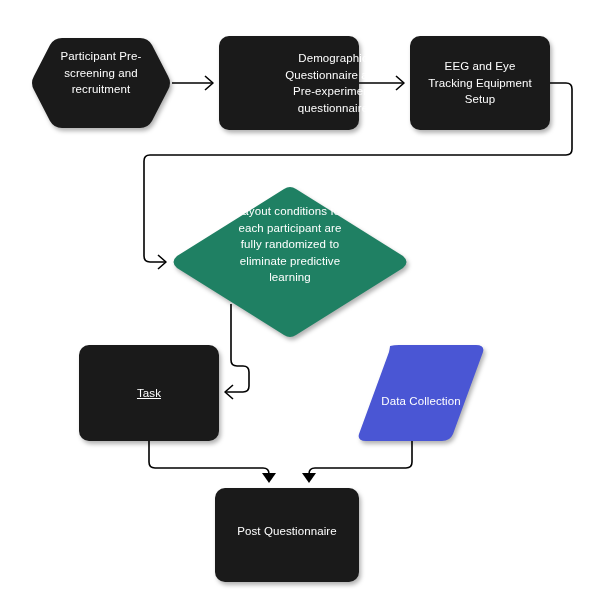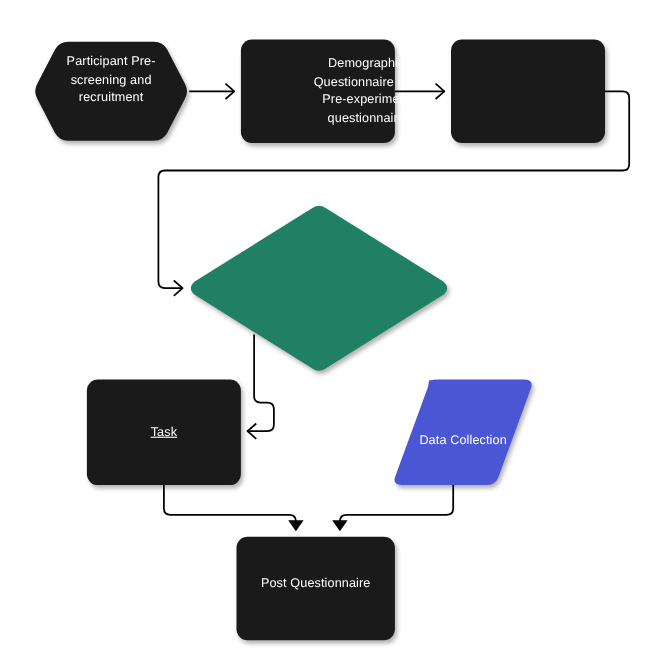--- a/index.html
+++ b/index.html
@@ -112,21 +112,29 @@
 
   <div class="node-label" style="left:30px; top:38px; width:142px; height:70px;">Participant Pre-
 screening and
 recruitment</div>
 
   <div class="node-label" style="left:219px; top:36px; width:140px; height:94px;padding-left:44px;">Demographic
 Questionnaire and
 Pre-experiment
 questionnaire</div>
 
+  <div class="node-label" style="left:410px; top:36px; width:140px; height:94px;">EEG and Eye
+Tracking Equipment
+Setup</div>
 
+  <div class="node-label" style="left:202px; top:203px; width:176px; height:116px; align-items:flex-start;">Layout conditions for
+each participant are
+fully randomized to
+eliminate predictive
+learning</div>
 
   <div class="node-label" style="left:79px; top:345px; width:140px; height:96px;text-decoration:underline;">Task</div>
 
   <div class="node-label" style="left:358px; top:345px; width:126px; height:112px;">Data Collection</div>
 
   <div class="node-label" style="left:215px; top:488px; width:144px; height:86px;">Post Questionnaire</div>
 
 </div>
 
 </body></html>

